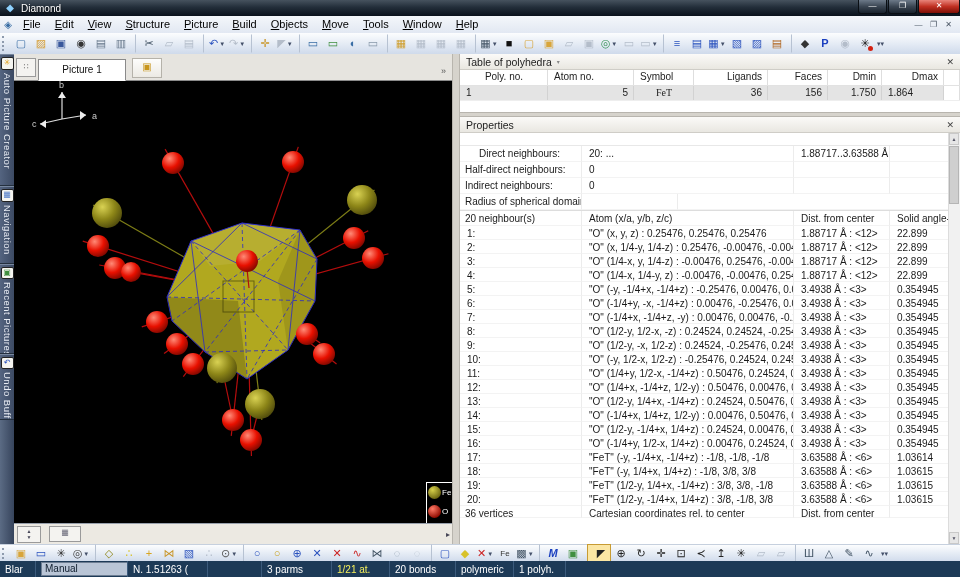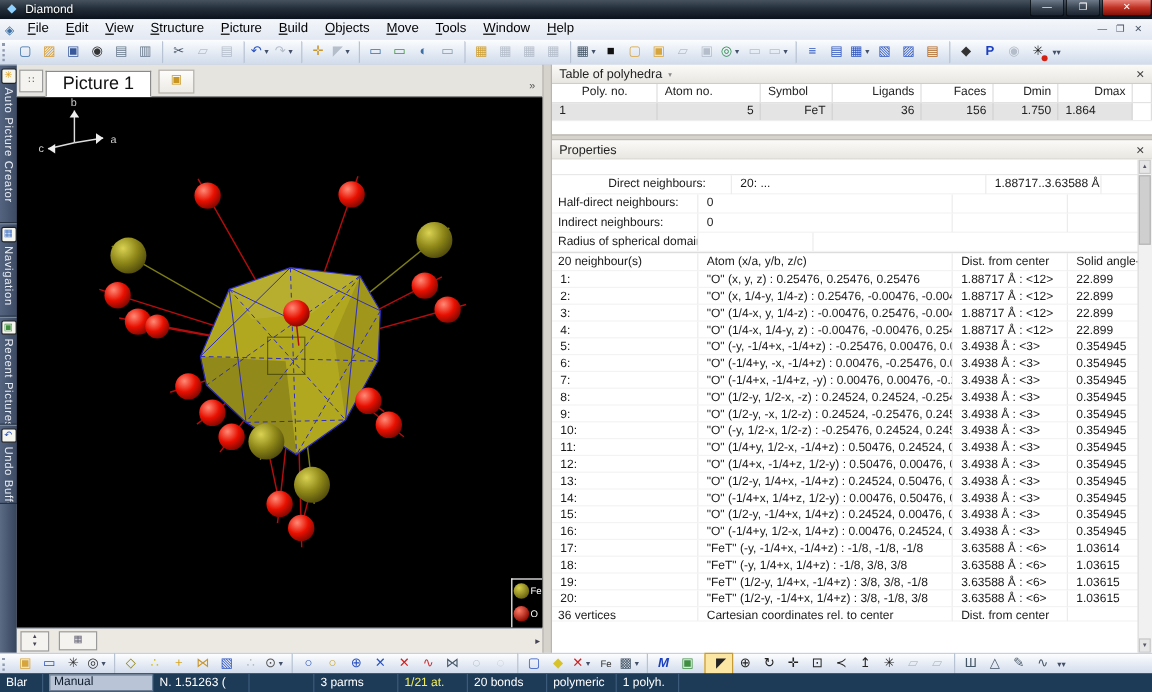--- a/index.html
+++ b/index.html
@@ -49,21 +49,21 @@
     border-top:1px solid #76869e;border-bottom:1px solid #24303f;background:linear-gradient(90deg,#546480,#3c4a63);}
   .side-tab .sicon{width:11px;height:11px;margin:2px 0;background:#f5f5f0;border:1px solid #222;border-radius:2px;
     font-size:8px;line-height:10px;text-align:center;}
   .side-tab .stxt{writing-mode:vertical-rl;font-size:9.5px;letter-spacing:.5px;padding:1px 0 3px 0;white-space:nowrap;overflow:hidden;}
   
   .canvas-col{width:438px;display:flex;flex-direction:column;}
   .tabstrip{height:26px;background:#e6e4df;border-bottom:1px solid #8a8a8a;display:flex;align-items:flex-end;}
   .grid-btn{width:18px;height:17px;margin:0 2px 3px 2px;border:1px solid #9a9a9a;background:#f4f3f0;
     color:#555;font-size:8px;line-height:15px;text-align:center;}
   .tab-active{height:20px;width:86px;background:#fff;border:1px solid #8a8a8a;border-bottom:1px solid #fff;
-    text-align:center;line-height:19px;font-size:15px;margin-bottom:-1px;}
+    text-align:center;line-height:19px;font-size:10px;margin-bottom:-1px;}
   .newtab-btn{width:28px;height:18px;margin:0 0 2px 6px;border:1px solid #b5b2aa;background:linear-gradient(#fdfdfc,#eceae4);
     color:#c8961e;font-size:10px;line-height:16px;text-align:center;}
   .strip-more{margin-left:auto;margin-right:6px;margin-bottom:4px;color:#555;font-size:9px;}
   .canvas{position:relative;height:444px;background:#000;overflow:hidden;}
   .legend{position:absolute;right:0;bottom:0;width:25px;height:40px;background:#000;
     border-left:1px solid #fff;border-top:1px solid #fff;color:#fff;font-size:8px;}
   .legend .lrow{display:flex;align-items:center;height:19px;}
   .legend .lsph{width:13px;height:13px;border-radius:50%;margin:0 1px;}
   .tray{height:20px;background:#ece9e2;border-top:1px solid #98a0ac;display:flex;align-items:center;}
   .spin{width:22px;height:15px;margin-left:3px;border:1px solid #9a9a9a;background:#f4f3f0;display:flex;flex-direction:column;
@@ -430,40 +430,40 @@
           <span class="p1c" style="width: 74px; text-align: right;">Ligands</span>
           <span class="p1c" style="width: 60px; text-align: right;">Faces</span>
           <span class="p1c" style="width: 54px; text-align: right;">Dmin</span>
           <span class="p1c" style="width: 62px; text-align: right;">Dmax</span>
           <span class="p1c" style="flex: 1 1 0%;"></span>
         </div>
       <div id="p1-rows">
           <div class="p1-row">
             <span class="p1c" style="width: 88px; text-align: left; border-right: 1px solid rgb(210, 210, 210);">1</span>
             <span class="p1c" style="width: 86px; text-align: right; border-right: 1px solid rgb(210, 210, 210);">5</span>
-            <span class="p1c" style="width: 60px; text-align: right; border-right: 1px solid rgb(210, 210, 210);">FeT</span>
+            <span class="p1c" style="width: 60px; text-align: center; border-right: 1px solid rgb(210, 210, 210); font-family: Liberation Serif, serif;">FeT</span>
             <span class="p1c" style="width: 74px; text-align: right; border-right: 1px solid rgb(210, 210, 210);">36</span>
             <span class="p1c" style="width: 60px; text-align: right; border-right: 1px solid rgb(210, 210, 210);">156</span>
             <span class="p1c" style="width: 54px; text-align: right; border-right: 1px solid rgb(210, 210, 210);">1.750</span>
             <span class="p1c" style="width: 62px; text-align: left; border-right: 1px solid rgb(210, 210, 210);">1.864</span>
             <span class="p1c" style="flex: 1 1 0%; background: rgb(255, 255, 255);"></span>
           </div>
         </div>
       <div class="p1-blank"></div>
       <div class="pane-gap"></div>
 
       <div class="pane-header">
         <span class="pt">Properties</span>
         <span class="x">✕</span>
       </div>
       <div class="propgrid">
         <div class="pg-inner" id="pg-inner">
             <div class="pg-blank"></div>
             <div class="pg-row info">
-              <span class="pgc c1" style="padding-left: 19px; margin-left: 28px;">Direct neighbours:</span>
+              <span class="pgc c1" style="padding-left: 19px;">Direct neighbours:</span>
               <span class="pgc c2">20: ...</span>
               <span class="pgc c3">1.88717..3.63588 Å</span>
               <span class="pgc c4"></span>
             </div>
             <div class="pg-row info">
               <span class="pgc c1" style="padding-left: 5px;">Half-direct neighbours:</span>
               <span class="pgc c2">0</span>
               <span class="pgc c3"></span>
               <span class="pgc c4"></span>
             </div>

